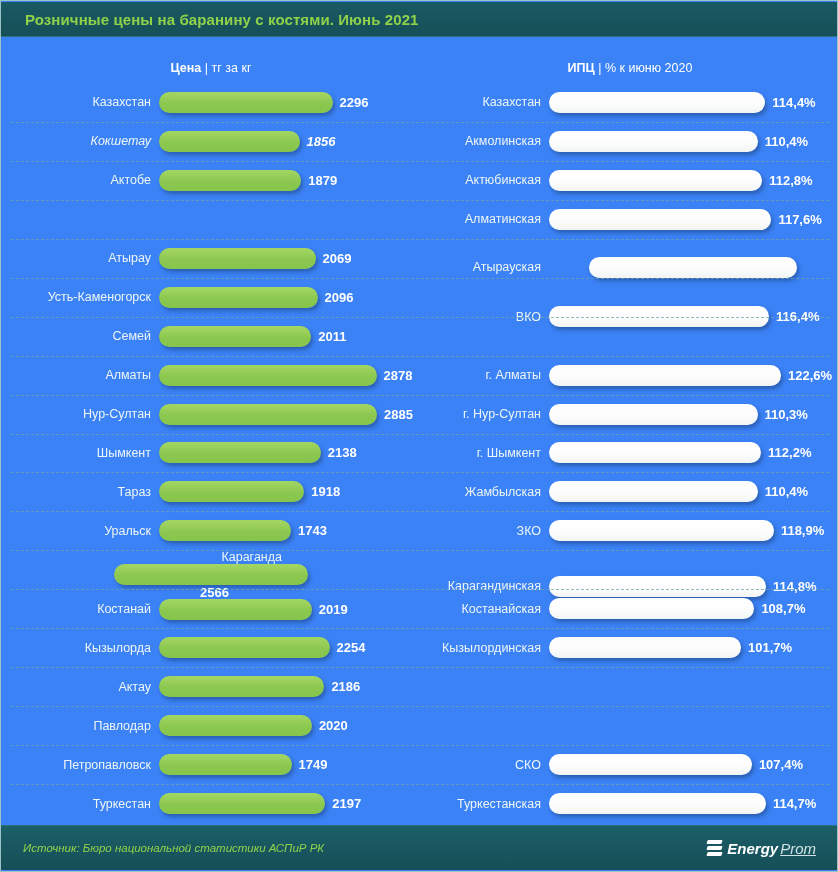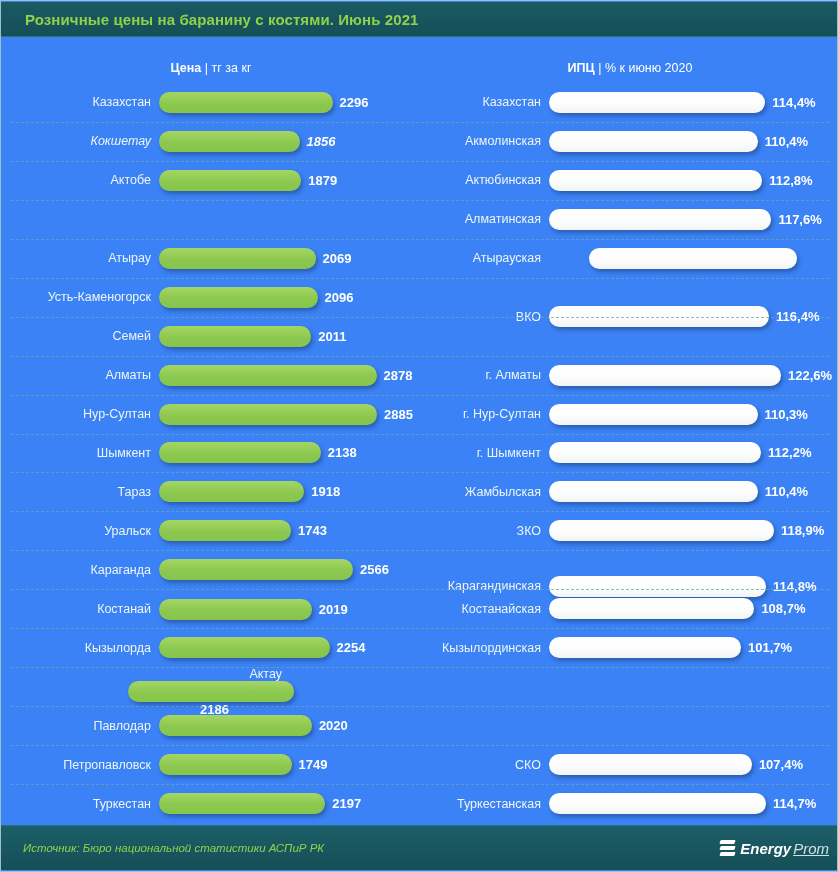--- a/index.html
+++ b/index.html
@@ -141,21 +141,21 @@
     justify-content: space-between;
   }
   .source-text {
     margin-left: 22px;
     color: #8fd24a;
     font-size: 11.5px;
     font-style: italic;
     white-space: nowrap;
   }
   .brand {
-    margin-right: 10px;
+    margin-right: 23px;
     display: flex;
     align-items: flex-end;
     gap: 5px;
   }
   .brand-mark {
     width: 15px;
     height: 17px;
     position: relative;
   }
   .brand-mark i {
@@ -253,36 +253,36 @@
         <div class="row" style="top: 389.474px; height: 38.9474px; width: 420px;">
           <div class="rlabel rlabel-left">Тараз</div>
           <div class="bar bar-green" style="width: 145.2px;"></div>
           <div class="rvalue">1918</div>
         </div>
         <div class="row" style="top: 428.421px; height: 38.9474px; width: 420px;">
           <div class="rlabel rlabel-left">Уральск</div>
           <div class="bar bar-green" style="width: 132px;"></div>
           <div class="rvalue">1743</div>
         </div>
-        <div class="row" style="top: 467.368px; height: 38.9474px; width: 420px;">
+        <div class="row" style="top: 467.368px; height: 38.9474px; width: 420px; flex-direction: column;">
           <div class="rlabel rlabel-left">Караганда</div>
           <div class="bar bar-green" style="width: 194px;"></div>
           <div class="rvalue">2566</div>
         </div>
         <div class="row" style="top: 507px; height: 38.9474px; width: 420px;">
           <div class="rlabel rlabel-left">Костанай</div>
           <div class="bar bar-green" style="width: 152.8px;"></div>
           <div class="rvalue">2019</div>
         </div>
         <div class="row" style="top: 545.263px; height: 38.9474px; width: 420px;">
           <div class="rlabel rlabel-left">Кызылорда</div>
           <div class="bar bar-green" style="width: 170.5px;"></div>
           <div class="rvalue">2254</div>
         </div>
-        <div class="row" style="top: 584.211px; height: 38.9474px; width: 420px; flex-direction: column;">
+        <div class="row" style="top: 584.211px; height: 38.9474px; width: 420px;">
           <div class="rlabel rlabel-left">Актау</div>
           <div class="bar bar-green" style="width: 165.4px;"></div>
           <div class="rvalue">2186</div>
         </div>
         <div class="row" style="top: 623.158px; height: 38.9474px; width: 420px;">
           <div class="rlabel rlabel-left">Павлодар</div>
           <div class="bar bar-green" style="width: 152.9px;"></div>
           <div class="rvalue">2020</div>
         </div>
         <div class="row" style="top: 662.105px; height: 38.9474px; width: 420px;">
@@ -310,21 +310,21 @@
         <div class="row" style="top: 77.8947px; height: 38.9474px; width: 418px;">
           <div class="rlabel rlabel-right">Актюбинская</div>
           <div class="bar bar-white" style="width: 213.2px;"></div>
           <div class="rvalue">112,8%</div>
         </div>
         <div class="row" style="top: 116.842px; height: 38.9474px; width: 418px;">
           <div class="rlabel rlabel-right">Алматинская</div>
           <div class="bar bar-white" style="width: 222.4px;"></div>
           <div class="rvalue">117,6%</div>
         </div>
-        <div class="row" style="top: 156px; height: 38.9474px; width: 418px; gap: 40px;">
+        <div class="row" style="top: 165px; height: 38.9474px; width: 418px; gap: 40px;">
           <div class="rlabel rlabel-right">Атырауская</div>
           <div class="bar bar-white" style="width: 207.9px;"></div>
           <div class="rvalue">110,0%</div>
         </div>
         <div class="row" style="top: 194.737px; height: 77.8947px; width: 418px;">
           <div class="rlabel rlabel-right">ВКО</div>
           <div class="bar bar-white" style="width: 220.1px;"></div>
           <div class="rvalue">116,4%</div>
         </div>
         <div class="row" style="top: 272.632px; height: 38.9474px; width: 418px;">

